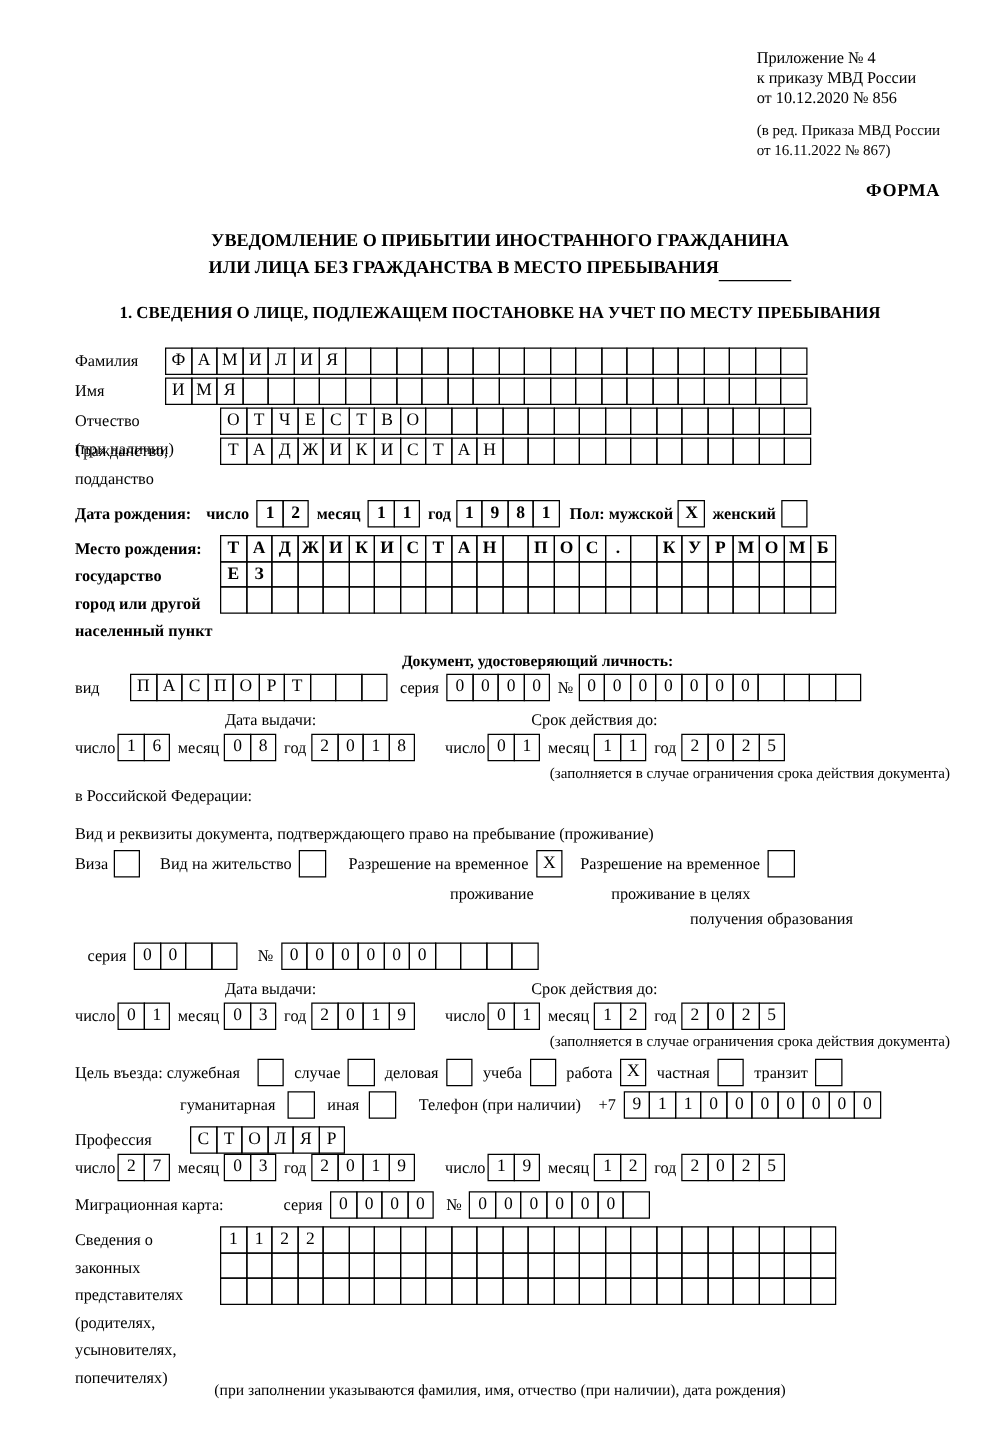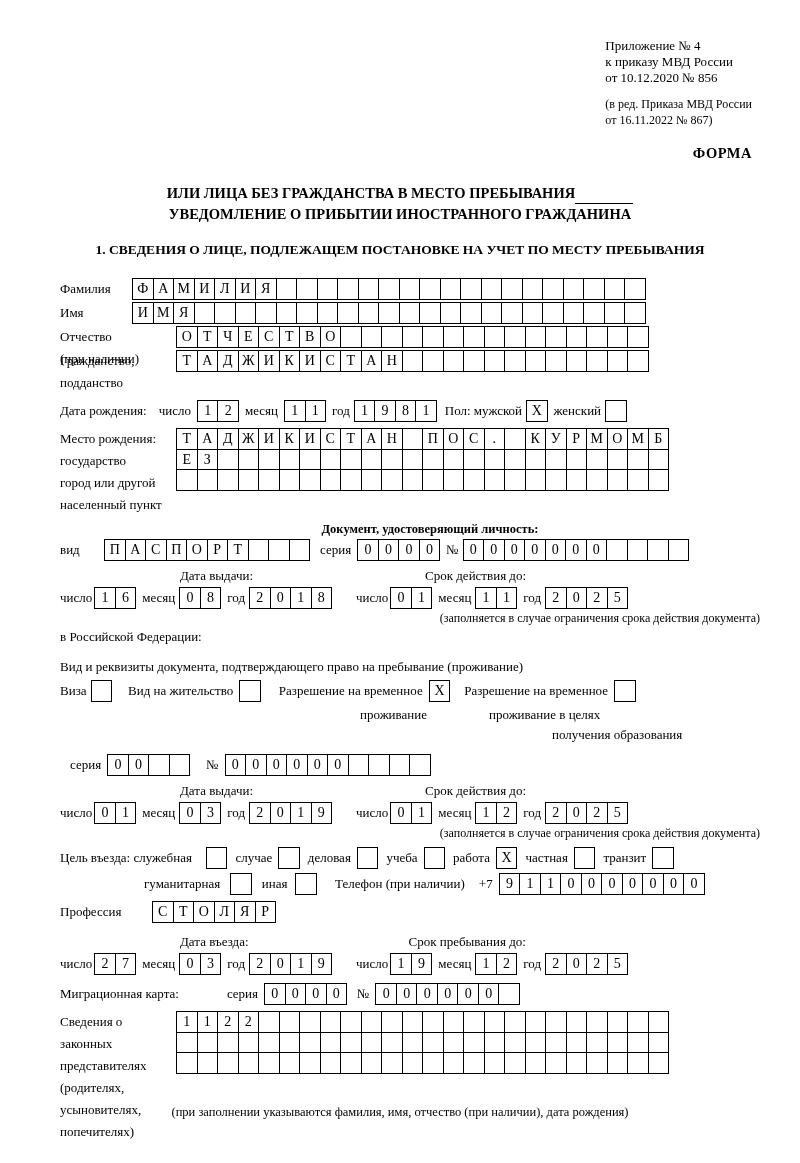--- a/index.html
+++ b/index.html
@@ -113,21 +113,21 @@
     vertical-align: middle;
   }
   .center-note {
     text-align: center;
     font-size: 12.5px;
   }
   .right-note {
     font-size: 12px;
   }
   .bold { font-weight: bold; }
-  .mt6 { margin-top: 6px; }
+  .mt6 { margin-top: 6px; font-weight: bold; }
   .mt8 { margin-top: 8px; }
   .footnote {
     position: absolute;
     top: 1105px;
     left: 0;
     width: 800px;
     text-align: center;
     font-size: 12.5px;
   }
 </style>
@@ -142,22 +142,22 @@
     <div>от 10.12.2020 № 856</div>
     <div class="sub">
       <div>(в ред. Приказа МВД России</div>
       <div>от 16.11.2022 № 867)</div>
     </div>
   </div>
 
   <div class="forma">ФОРМА</div>
 
   <div class="title">
+    <div>УВЕДОМЛЕНИЕ О ПРИБЫТИИ ИНОСТРАННОГО ГРАЖДАНИНА</div>
     <div><span>ИЛИ ЛИЦА БЕЗ ГРАЖДАНСТВА В МЕСТО ПРЕБЫВАНИЯ</span><span class="u"></span></div>
-    <div>УВЕДОМЛЕНИЕ О ПРИБЫТИИ ИНОСТРАННОГО ГРАЖДАНИНА</div>
   </div>
 
   <div class="section1">1. СВЕДЕНИЯ О ЛИЦЕ, ПОДЛЕЖАЩЕМ ПОСТАНОВКЕ НА УЧЕТ ПО МЕСТУ ПРЕБЫВАНИЯ</div>
 
   <div class="body">
 
     <div class="row">
       <div class="lbl" style="width:72px">Фамилия</div>
       <div class="boxes" id="surname-boxes">
           <div class="bx first">Ф</div>
@@ -614,25 +614,20 @@
       <div class="boxes" id="profession-boxes">
           <div class="bx first">С</div>
           <div class="bx">Т</div>
           <div class="bx">О</div>
           <div class="bx">Л</div>
           <div class="bx">Я</div>
           <div class="bx">Р</div>
         </div>
     </div>
 
-    <div class="row" style="margin-top:8px">
-      <div class="lbl" style="width:120px"></div>
-      <div class="lbl">Дата въезда:</div>
-      <div class="lbl" style="margin-left:160px">Срок пребывания до:</div>
-    </div>
 
     <div class="row" style="align-items:center;margin-top:-2px">
       <div class="lbl">число</div>
       <div class="boxes" id="entry-day" style="margin-left:2px">
           <div class="bx first">2</div>
           <div class="bx">7</div>
         </div>
       <div class="lbl" style="margin-left:6px">месяц</div>
       <div class="boxes" id="entry-month" style="margin-left:4px">
           <div class="bx first">0</div>

